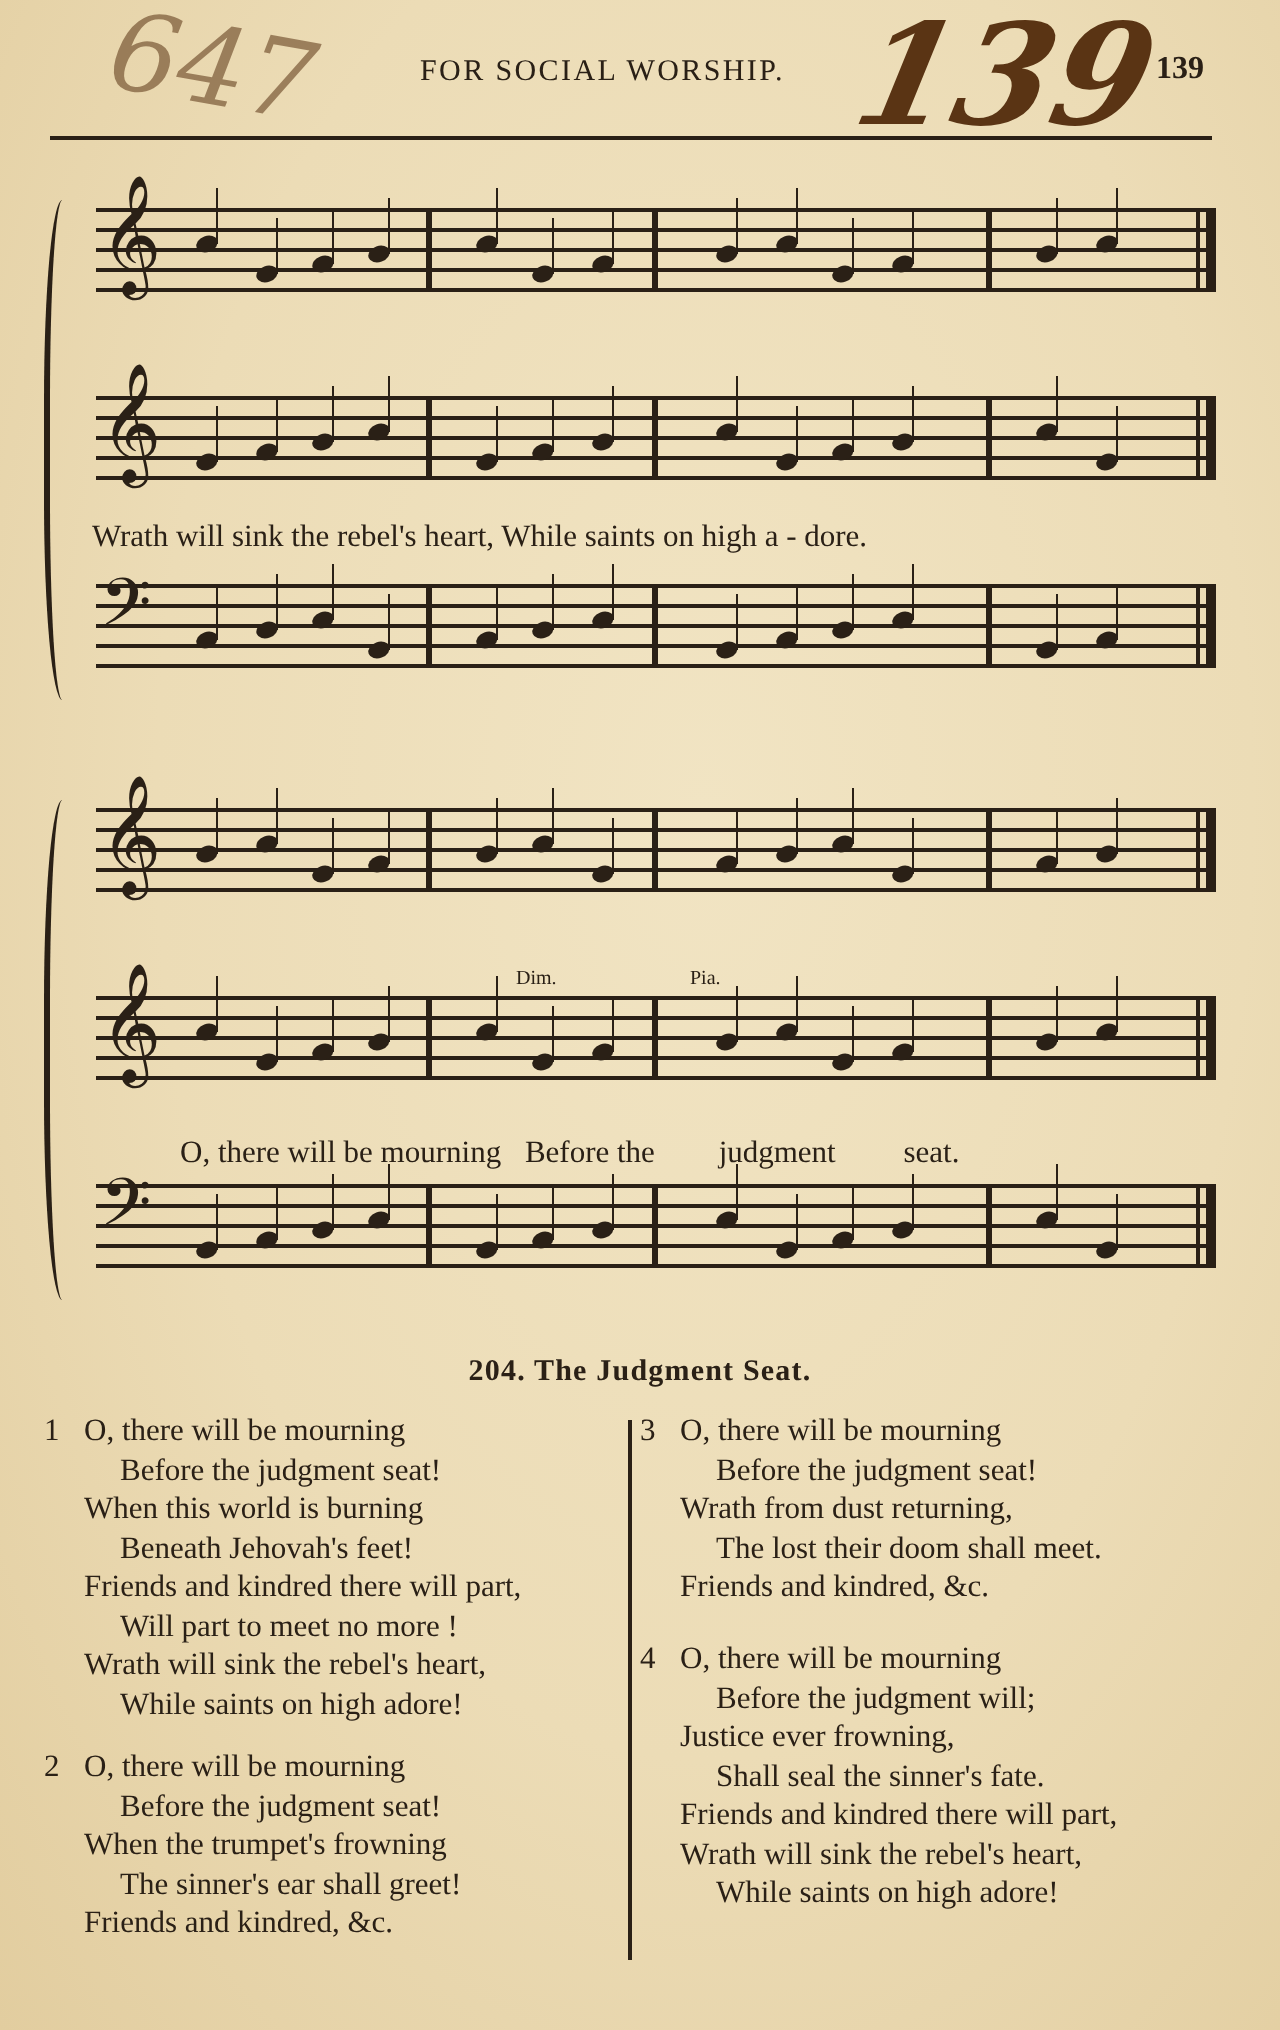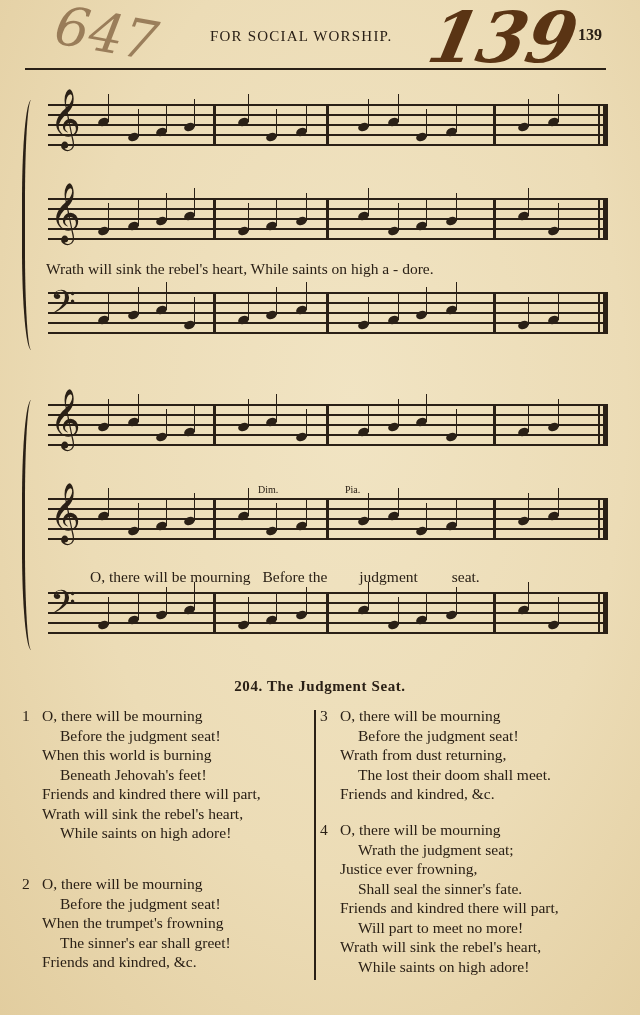--- a/index.html
+++ b/index.html
@@ -317,20 +317,21 @@
   <div class="col-divider"></div>
 
   <div class="verse" style="left:42px;top:706px;">
     <span class="vnum">1</span>
     <div>
         <span class="verse-line">O, there will be mourning</span>
         <span class="verse-line indent">Before the judgment seat!</span>
         <span class="verse-line">When this world is burning</span>
         <span class="verse-line indent">Beneath Jehovah's feet!</span>
         <span class="verse-line">Friends and kindred there will part,</span>
+        <span class="verse-line indent">Will part to meet no more !</span>
         <span class="verse-line">Wrath will sink the rebel's heart,</span>
         <span class="verse-line indent">While saints on high adore!</span>
       </div>
   </div>
   <div class="verse" style="left:42px;top:874px;">
     <span class="vnum">2</span>
     <div>
         <span class="verse-line">O, there will be mourning</span>
         <span class="verse-line indent">Before the judgment seat!</span>
         <span class="verse-line">When the trumpet's frowning</span>
@@ -345,22 +346,21 @@
         <span class="verse-line indent">Before the judgment seat!</span>
         <span class="verse-line">Wrath from dust returning,</span>
         <span class="verse-line indent">The lost their doom shall meet.</span>
         <span class="verse-line">Friends and kindred, &amp;c.</span>
       </div>
   </div>
   <div class="verse" style="left:340px;top:820px;">
     <span class="vnum">4</span>
     <div>
         <span class="verse-line">O, there will be mourning</span>
-        <span class="verse-line indent">Wrath the judgment seat;</span>
+        <span class="verse-line indent">Before the judgment will;</span>
         <span class="verse-line">Justice ever frowning,</span>
         <span class="verse-line indent">Shall seal the sinner's fate.</span>
         <span class="verse-line">Friends and kindred there will part,</span>
-        <span class="verse-line indent">Will part to meet no more!</span>
         <span class="verse-line">Wrath will sink the rebel's heart,</span>
         <span class="verse-line indent">While saints on high adore!</span>
       </div>
   </div>
 </div>
 
 </body></html>

